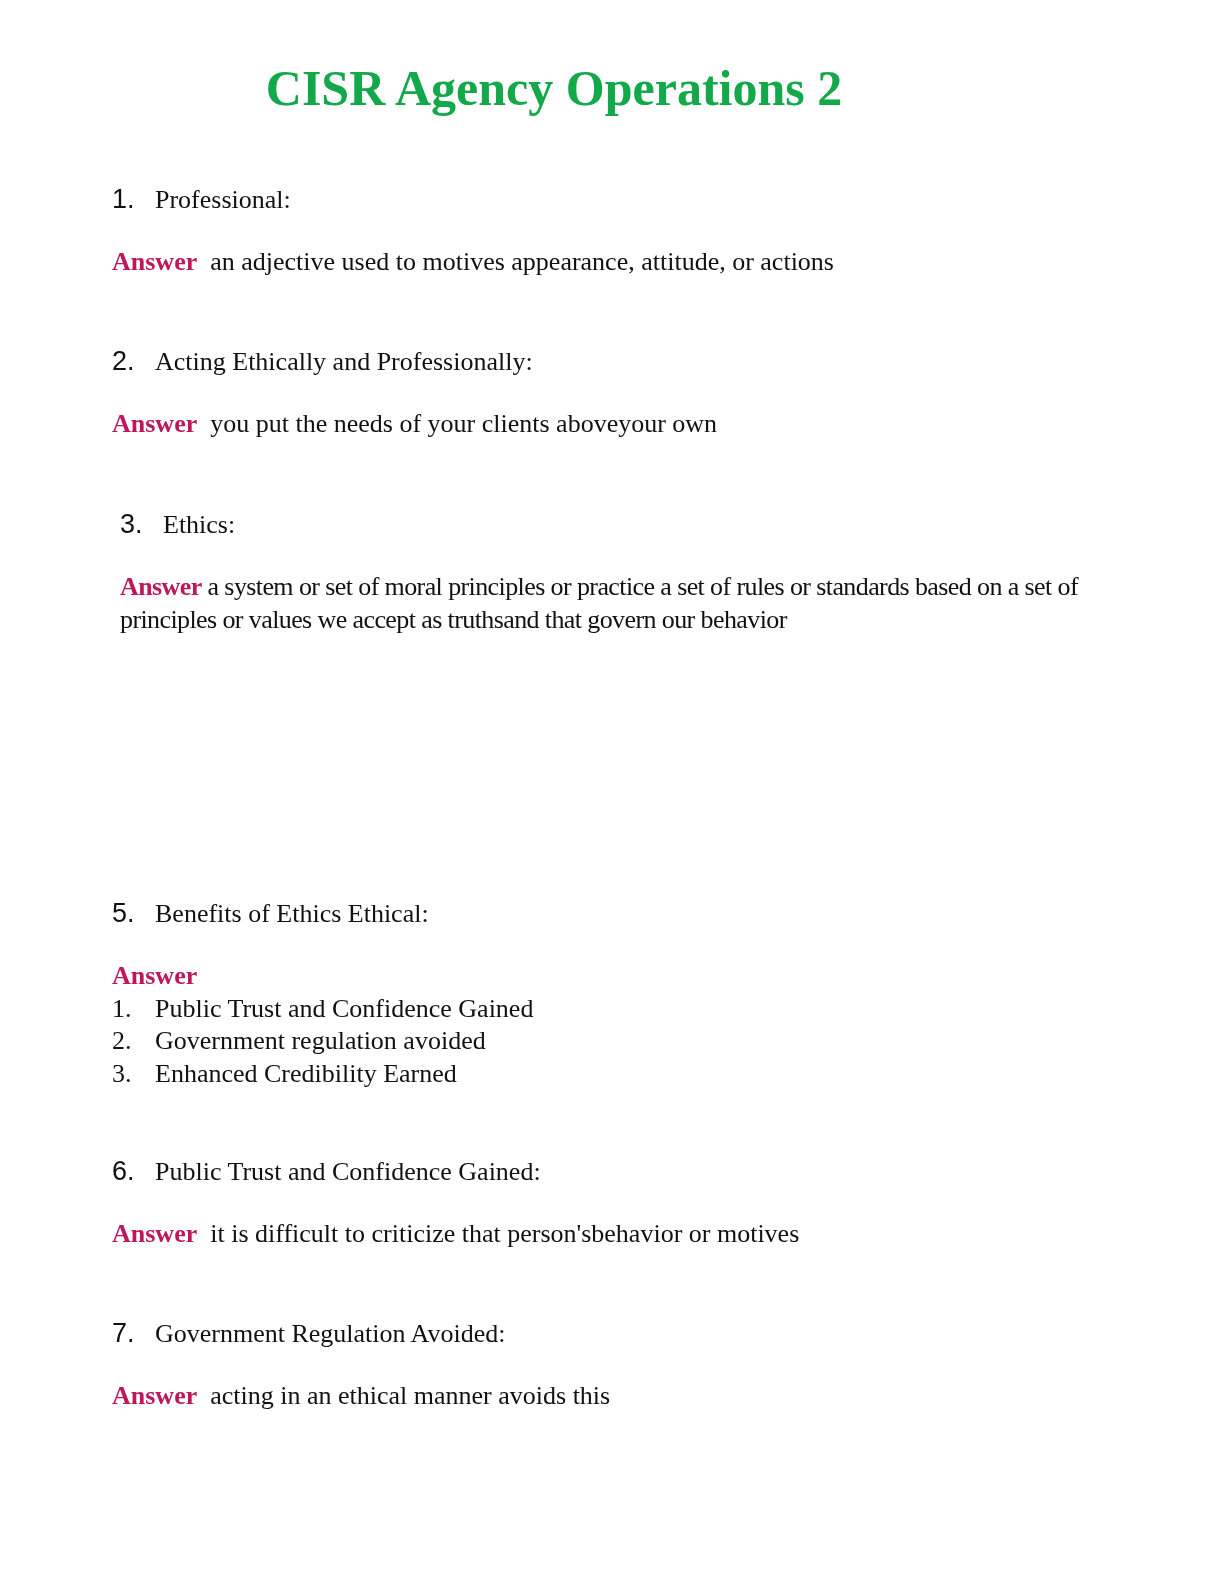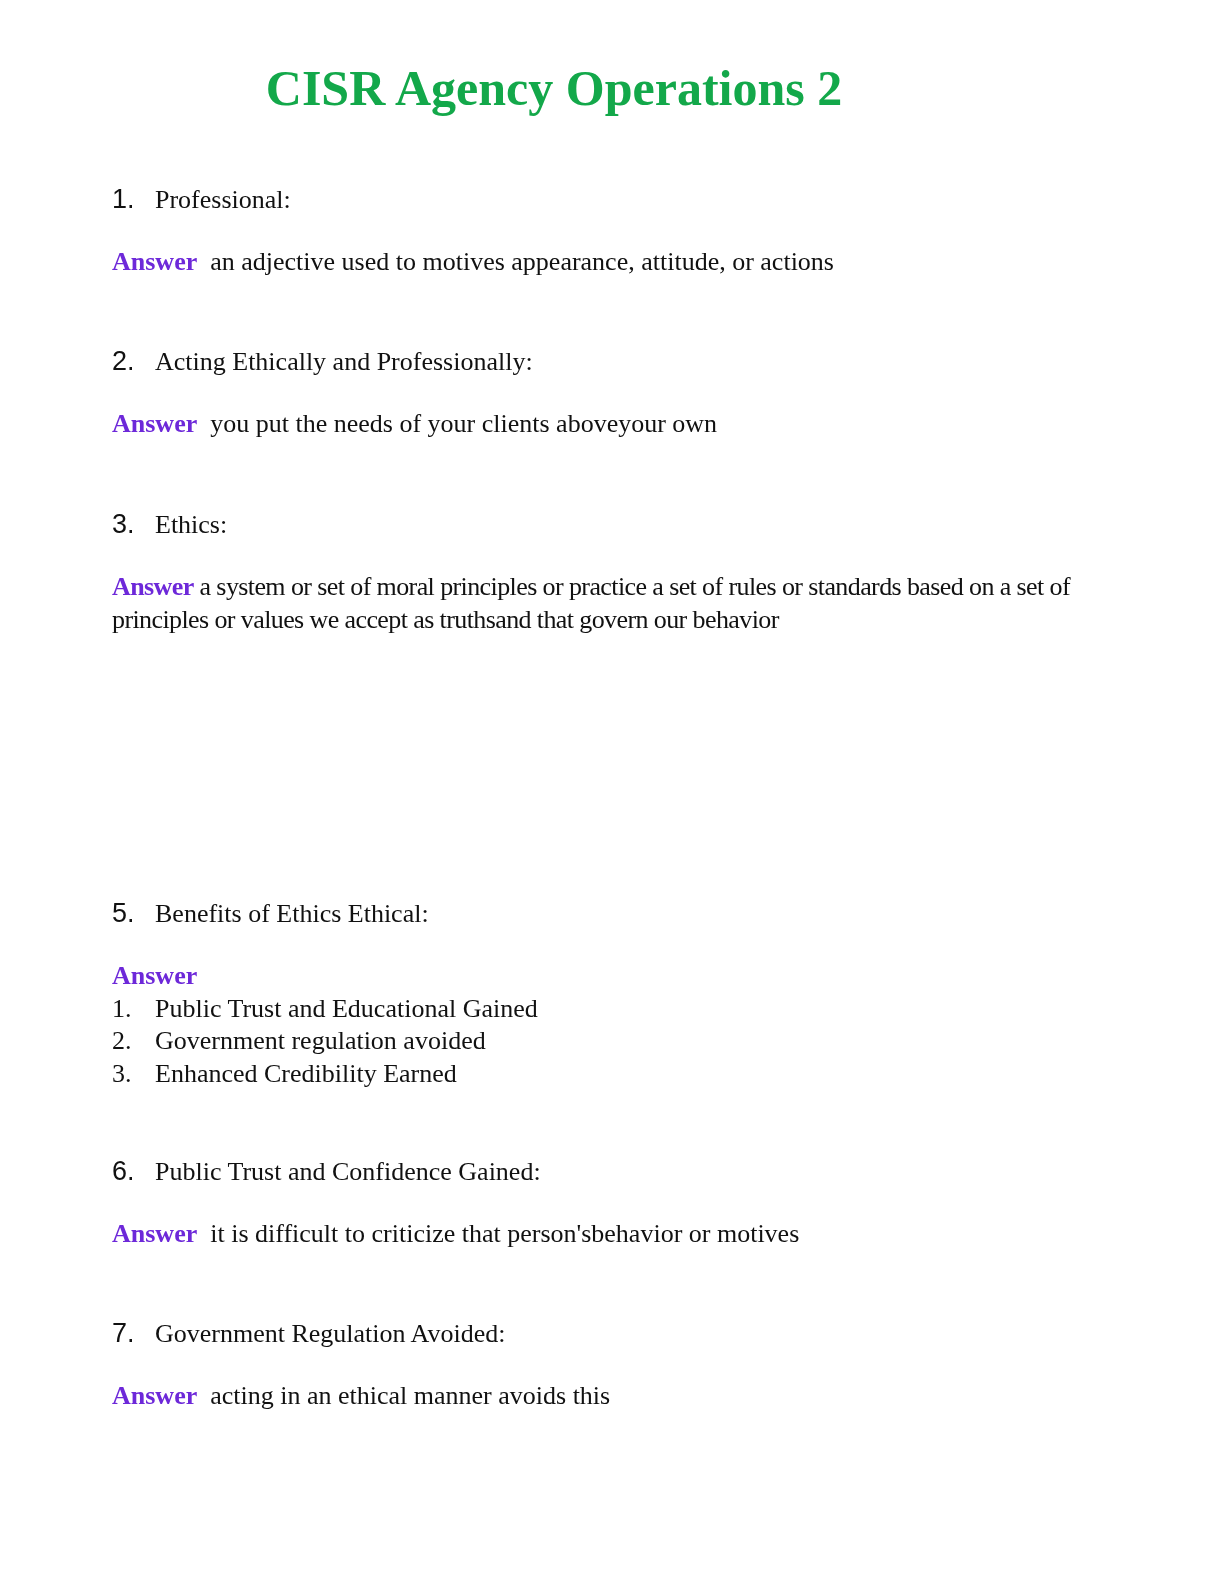--- a/index.html
+++ b/index.html
@@ -17,51 +17,51 @@
       line-height: 32px; height: 32px; white-space: nowrap;
     }
     .qnum {
       font-family: "Liberation Sans", sans-serif; font-size: 27px;
       display: inline-block; width: 43px;
     }
     .ans {
       font-family: "Liberation Serif", serif; font-size: 26px; color: #111;
       line-height: 32.5px; margin-top: 31px;
     }
-    .ans-label { color: #6d28d9; font-weight: bold; }
+    .ans-label { color: #be185d; font-weight: bold; }
     .list-item { font-family: "Liberation Serif", serif; font-size: 26px; line-height: 32.5px; color: #111; white-space: nowrap; }
     .list-num { display: inline-block; width: 43px; }
   </style>
 </head>
 <body>
 
 <div class="title">CISR Agency Operations 2</div>
 
 <div class="block" style="top:183px;">
   <div class="q"><span class="qnum">1.</span><span>Professional:</span></div>
   <div class="ans"><span class="ans-label">Answer</span>&nbsp;&nbsp;<span>an adjective used to motives appearance, attitude, or actions</span></div>
 </div>
 
 <div class="block" style="top:345px;">
   <div class="q"><span class="qnum">2.</span><span>Acting Ethically and Professionally:</span></div>
   <div class="ans"><span class="ans-label">Answer</span>&nbsp;&nbsp;<span>you put the needs of your clients aboveyour own</span></div>
 </div>
 
-<div class="block" style="top:508px;">
+<div class="block" style="top:508px;margin-left:8px;">
   <div class="q"><span class="qnum">3.</span><span>Ethics:</span></div>
   <div class="ans" style="letter-spacing:-0.6px;"><span class="ans-label">Answer</span> <span>a system or set of moral principles or practice a set of rules or standards based on a set of principles or values we accept as truthsand that govern our behavior</span></div>
 </div>
 
 <div class="block" style="top:702px;">
 </div>
 
 <div class="block" style="top:897px;">
   <div class="q"><span class="qnum">5.</span><span>Benefits of Ethics Ethical:</span></div>
   <div class="ans"><span class="ans-label">Answer</span></div>
-  <div class="list-item"><span class="list-num">1.</span><span>Public Trust and Educational Gained</span></div>
+  <div class="list-item"><span class="list-num">1.</span><span>Public Trust and Confidence Gained</span></div>
   <div class="list-item"><span class="list-num">2.</span><span>Government regulation avoided</span></div>
   <div class="list-item"><span class="list-num">3.</span><span>Enhanced Credibility Earned</span></div>
 </div>
 
 <div class="block" style="top:1155px;">
   <div class="q"><span class="qnum">6.</span><span>Public Trust and Confidence Gained:</span></div>
   <div class="ans"><span class="ans-label">Answer</span>&nbsp;&nbsp;<span>it is difficult to criticize that person'sbehavior or motives</span></div>
 </div>
 
 <div class="block" style="top:1317px;">

